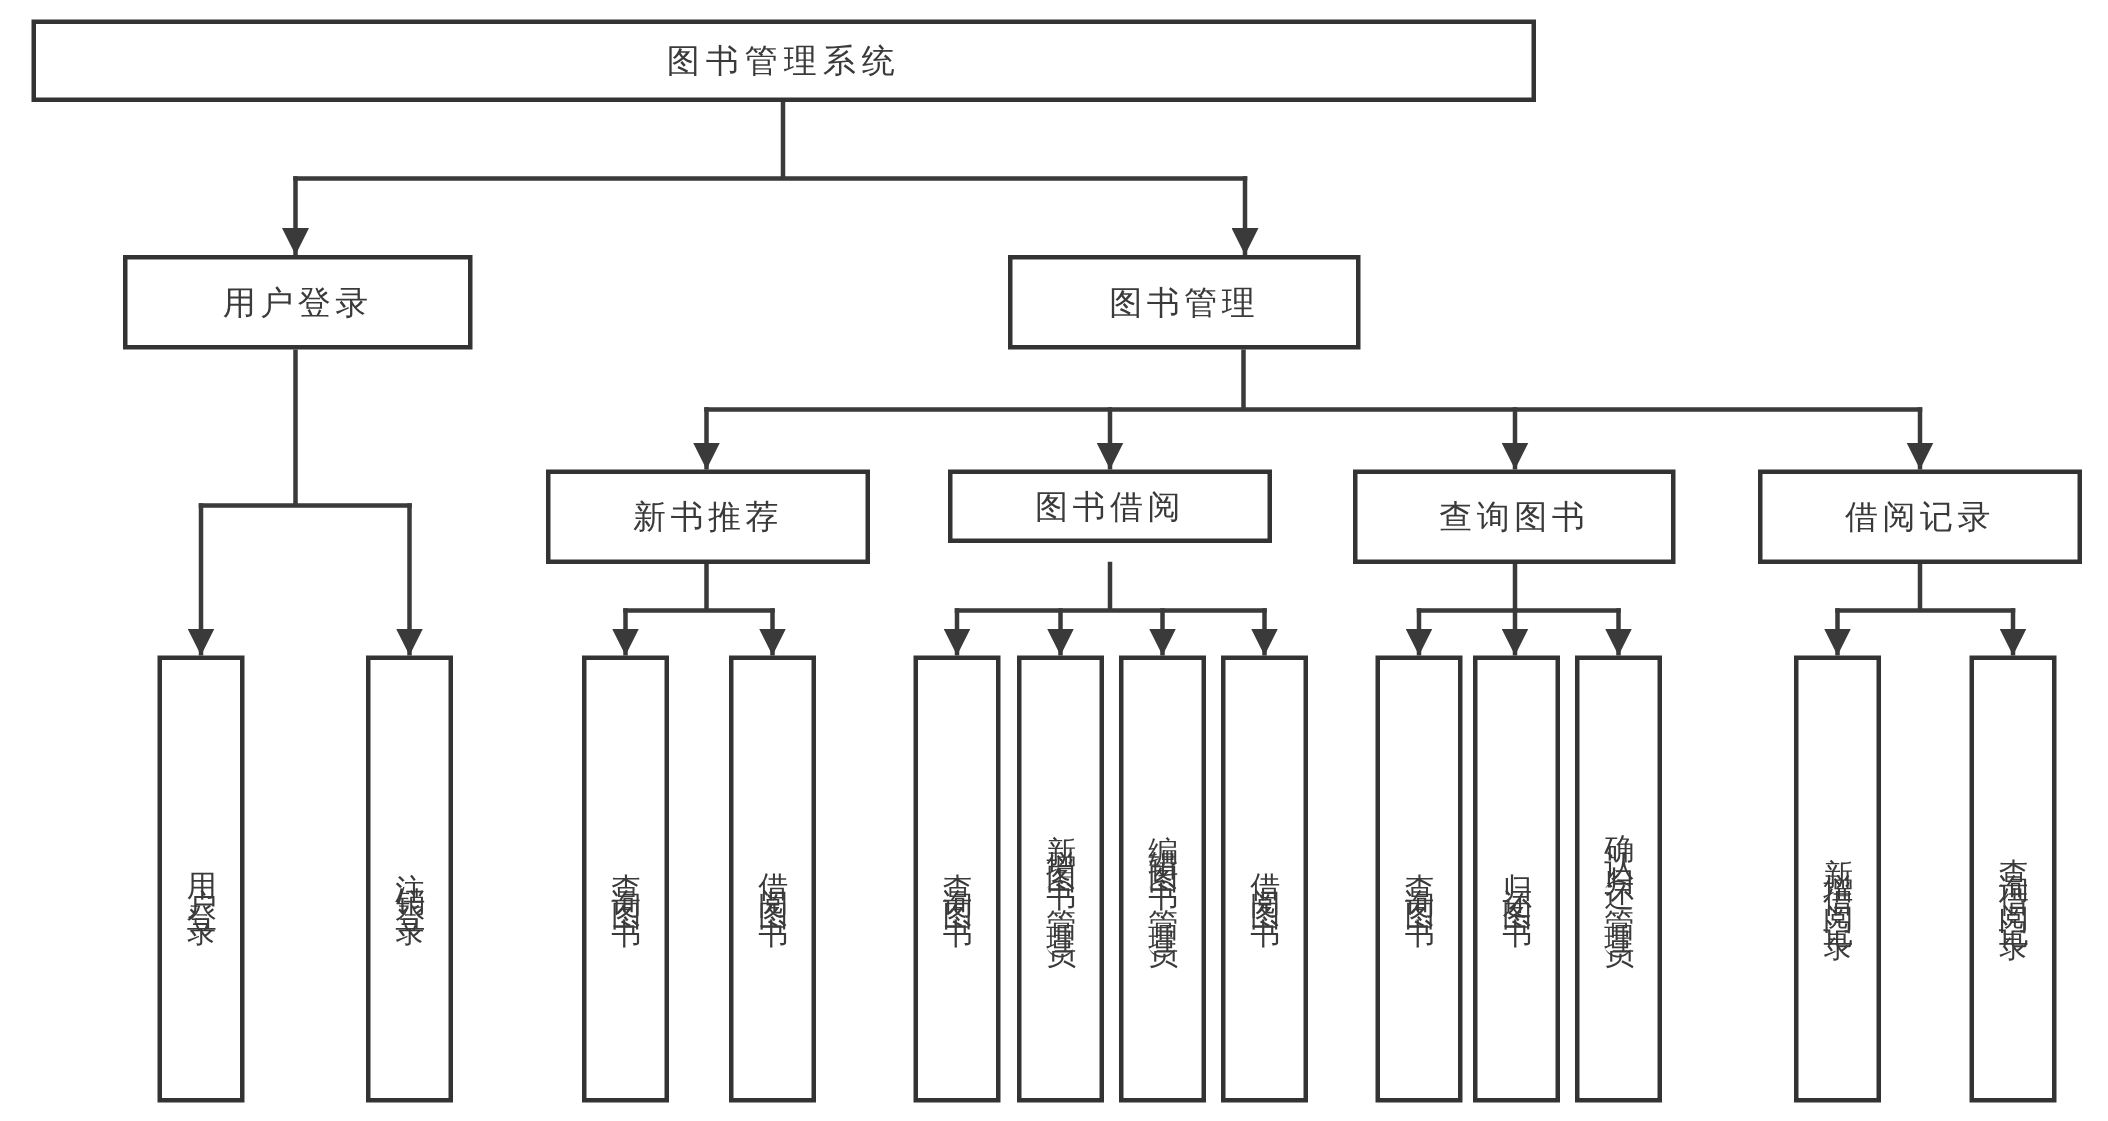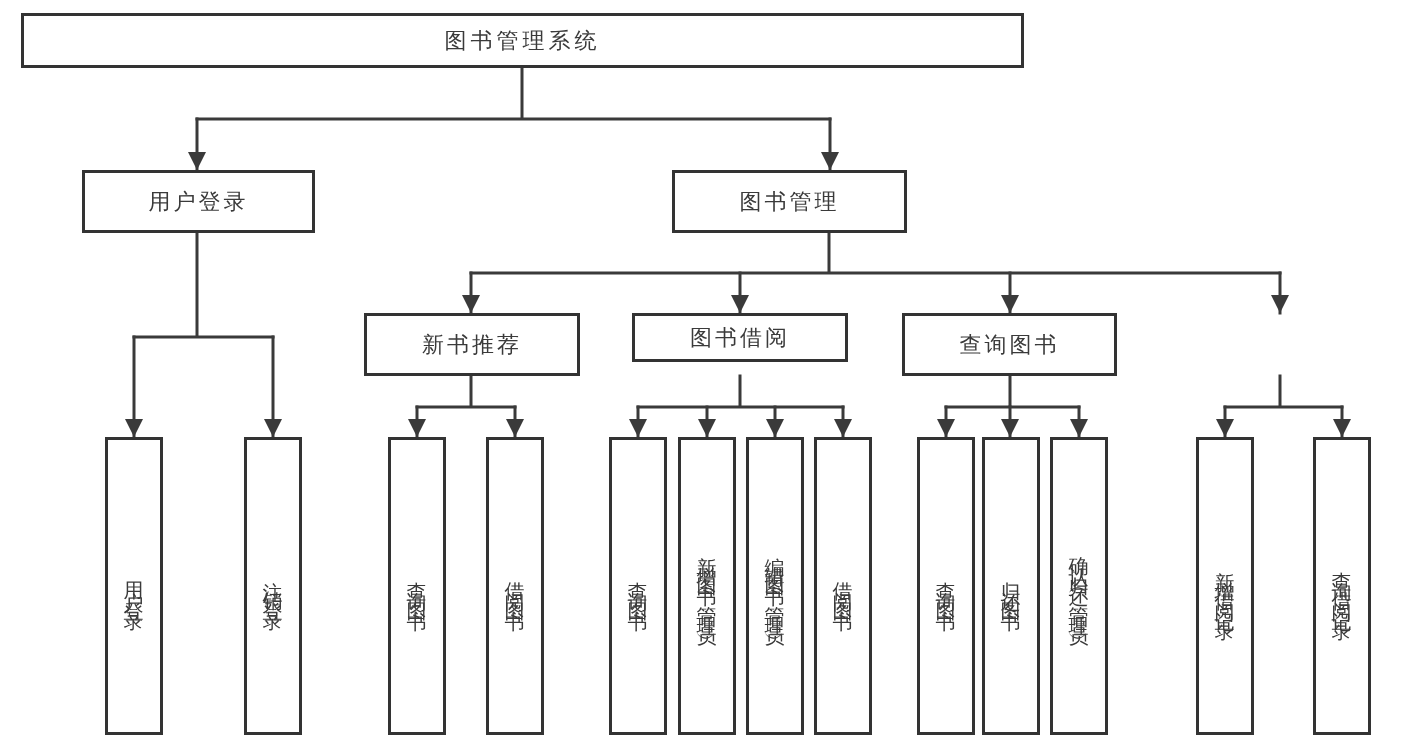--- a/index.html
+++ b/index.html
@@ -135,20 +135,23 @@
 
   <div class="node h-label" style="left:364px; top:313px; width:216px; height:63px;">
     <span>新书推荐</span>
   </div>
   <div class="node h-label" style="left:632px; top:313px; width:216px; height:49px;">
     <span>图书借阅</span>
   </div>
   <div class="node h-label" style="left:902px; top:313px; width:215px; height:63px;">
     <span>查询图书</span>
   </div>
+  <div class="node h-label" style="left:1172px; top:313px; width:216px; height:63px;">
+    <span>借阅记录</span>
+  </div>
 
   <div class="leaf" style="left:105px;">
     <span class="vtext">用户登录</span>
   </div>
   <div class="leaf" style="left:244px;">
     <span class="vtext">注销登录</span>
   </div>
 
   <div class="leaf" style="left:388px;">
     <span class="vtext">查询图书</span>

